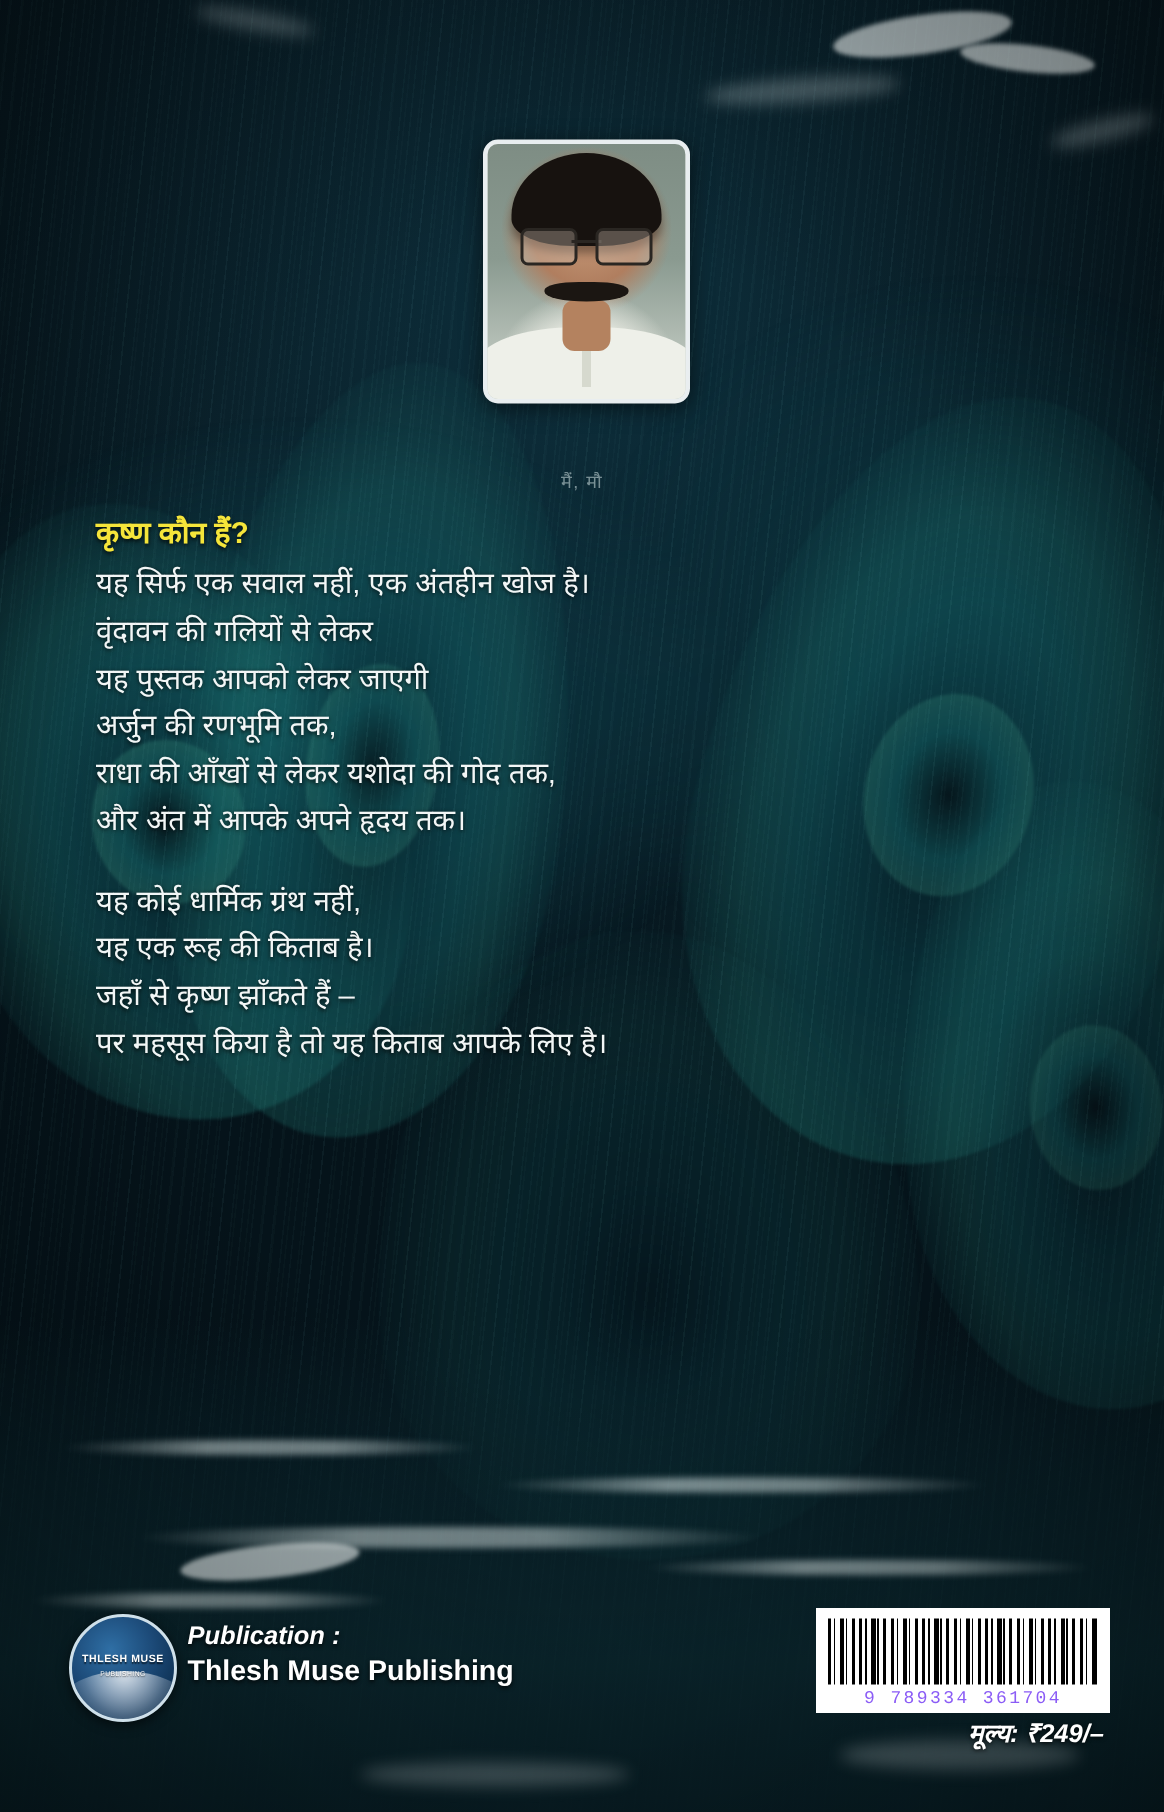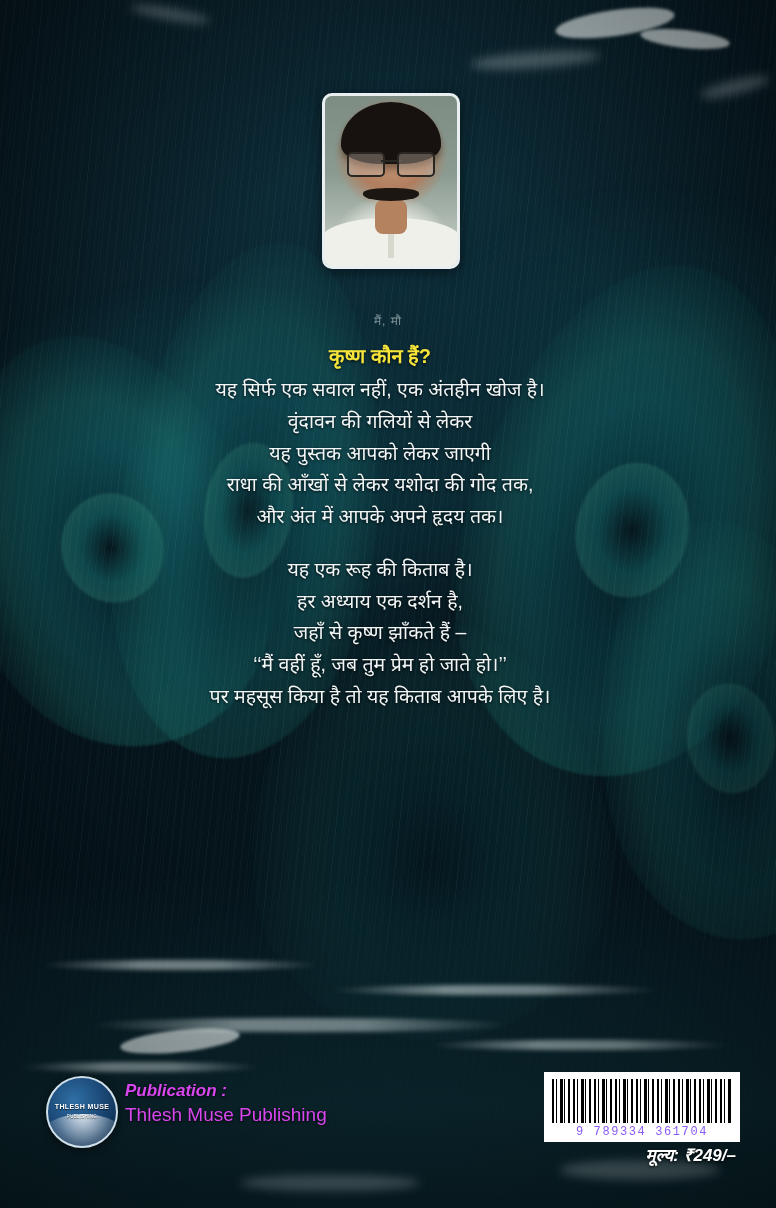--- a/index.html
+++ b/index.html
@@ -193,24 +193,23 @@
     top: 312px;
     text-align: center;
     font-size: 12px;
     color: rgba(210,225,225,0.55);
     letter-spacing: 1px;
   }
 
   
   .blurb {
     position: absolute;
-    left: 44px;
+    left: 64px;
     right: 60px;
     top: 340px;
-    text-align: center;
     color: #f2f6f6;
     font-size: 19.5px;
     line-height: 1.62;
     text-shadow: 0 1px 3px rgba(0,0,0,0.8);
   }
   .blurb .headline {
     color: #f5e53a;
     font-weight: bold;
     font-size: 20px;
     margin-bottom: 2px;
@@ -249,31 +248,31 @@
     letter-spacing: 0.4px;
     line-height: 1.25;
     text-shadow: 0 1px 1px rgba(0,0,0,0.7);
   }
   .logo .ltext small { font-size: 4.5px; font-weight: normal; letter-spacing: 0.3px; }
 
   .pub-block {
     position: absolute;
     left: 125px;
     top: 1081px;
-    color: #d946ef;
+    color: #ffffff;
     text-shadow: 0 1px 3px rgba(0,0,0,0.85);
   }
   .pub-label {
     font-style: italic;
     font-weight: bold;
     font-size: 17px;
     margin-bottom: 3px;
   }
   .pub-name {
-    font-weight: normal;
+    font-weight: bold;
     font-size: 19px;
   }
 
   .barcode-box {
     position: absolute;
     right: 36px;
     top: 1072px;
     width: 196px;
     background: #ffffff;
     padding: 7px 8px 3px 8px;
@@ -357,27 +356,27 @@
     <div class="moustache"></div>
   </div>
 
   <div class="photo-caption">मैं, मौ</div>
 
   <div class="blurb">
     <p class="headline">कृष्ण कौन हैं?</p>
     <p>यह सिर्फ एक सवाल नहीं, एक अंतहीन खोज है।</p>
     <p>वृंदावन की गलियों से लेकर</p>
     <p>यह पुस्तक आपको लेकर जाएगी</p>
+    <p>अर्जुन की रणभूमि तक,</p>
     <p>राधा की आँखों से लेकर यशोदा की गोद तक,</p>
     <p>और अंत में आपके अपने हृदय तक।</p>
     <div class="gap"></div>
+    <p>यह कोई धार्मिक ग्रंथ नहीं,</p>
     <p>यह एक रूह की किताब है।</p>
-    <p>हर अध्याय एक दर्शन है,</p>
     <p>जहाँ से कृष्ण झाँकते हैं –</p>
-    <p>‘‘मैं वहीं हूँ, जब तुम प्रेम हो जाते हो।’’</p>
     <p>पर महसूस किया है तो यह किताब आपके लिए है।</p>
   </div>
 
   <div class="logo">
     <div class="swirl"></div>
     <div class="ltext">
       <span>THLESH MUSE</span><br>
       <small>PUBLISHING</small>
     </div>
   </div>

